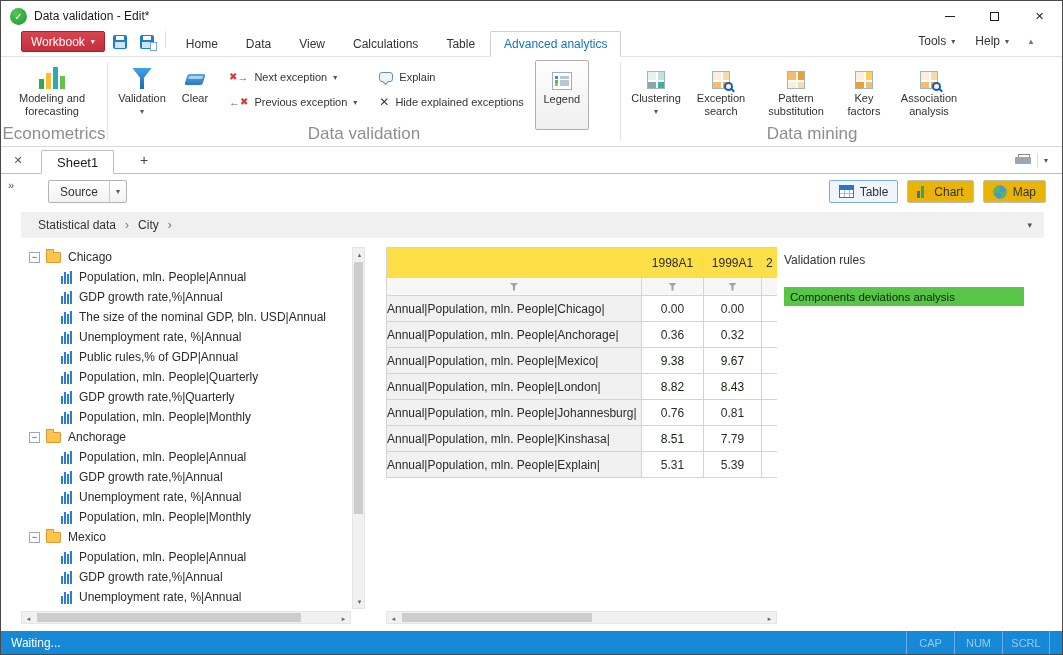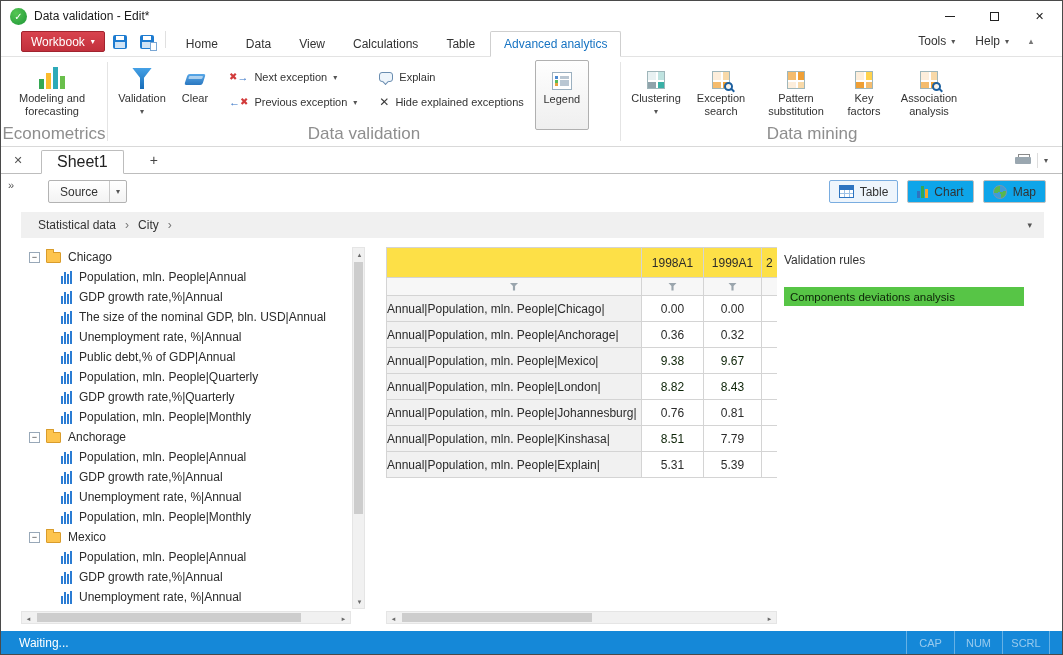--- a/index.html
+++ b/index.html
@@ -80,37 +80,37 @@
   .qicon.cluster{background:conic-gradient(#bfe3e0 25%,#39b0a6 0 50%,#8fa3ab 0 75%,#e8f1f2 0)}
   .qicon.orange1{background:conic-gradient(#f8d9a8 25%,#ef9f35 0 50%,#f4bc6e 0 75%,#fdeedb 0)}
   .qicon.orange2{background:conic-gradient(#ef9f35 25%,#f8d9a8 0 50%,#fdeedb 0 75%,#f4bc6e 0)}
   .qicon.yellow{background:conic-gradient(#ffd24d 25%,#f4bc6e 0 50%,#ef9f35 0 75%,#fdeedb 0)}
   .mag{position:absolute;right:-4px;bottom:-3px;width:9px;height:9px;border:2px solid #1c5f9e;border-radius:50%;background:rgba(255,255,255,.85);z-index:2}
   .mag::after{content:"";position:absolute;right:-4px;bottom:-2px;width:5px;height:2px;background:#1c5f9e;transform:rotate(45deg)}
 
   
   .sheet-bar{position:absolute;left:0;top:146px;right:0;height:27px;display:flex;align-items:flex-end;border-bottom:1px solid #bdbdbd;background:#fff;padding:0 8px}
   .doc-close{align-self:center;width:18px;text-align:center;color:#555;font-size:11px;margin-right:14px}
-  .sheet-tab{height:24px;padding:0 15px;display:flex;align-items:center;font-size:16px;color:#222;background:#fff;
+  .sheet-tab{height:24px;padding:0 15px;display:flex;align-items:center;font-size:13px;color:#222;background:#fff;
     border:1px solid #bdbdbd;border-bottom:1px solid #fff;margin-bottom:-1px;border-radius:2px 2px 0 0}
   .add-sheet{margin-left:20px;align-self:center;font-size:14px;color:#444;width:20px;text-align:center}
   .print-area{margin-left:auto;align-self:center;display:flex;align-items:center}
   .printer{position:relative;width:16px;height:13px;margin-right:6px}
   .printer::before{content:"";position:absolute;left:3px;top:0;width:10px;height:4px;background:#fff;border:1px solid #8a8a8a}
   .printer::after{content:"";position:absolute;left:0;top:3px;width:16px;height:7px;background:#9aa7b0;border-radius:1px}
   .print-dd{font-size:8px;color:#555;padding:3px 6px;border-left:1px solid #ddd}
 
   
   .view-toolbar{position:absolute;left:0;top:173px;right:0;height:35px;background:#fff}
   .panel-expand{position:absolute;left:7px;top:5px;color:#555;font-size:11px}
   .source-btn{position:absolute;left:47px;top:6px;height:23px;display:flex;align-items:center;border:1px solid #b3b3b3;border-radius:2px;background:linear-gradient(#fff,#f3f3f3)}
   .source-main{padding:0 11px;font-size:12px;color:#333}
   .source-dd{width:17px;height:100%;border-left:1px solid #c9c9c9;display:flex;align-items:center;justify-content:center;font-size:8px;color:#555}
   .view-btns{position:absolute;right:16px;top:6px;display:flex;gap:9px}
-  .vbtn{height:23px;display:flex;align-items:center;gap:6px;padding:0 9px;border:1px solid #bfbfbf;border-radius:2px;background:#0ea5e9;font-size:12px;color:#333}
+  .vbtn{height:23px;display:flex;align-items:center;gap:6px;padding:0 9px;border:1px solid #bfbfbf;border-radius:2px;background:#eab308;font-size:12px;color:#333}
   .vbtn.selected{border-color:#7aade0;background:#eef5fc}
   .tbl-icon{width:15px;height:13px;border:1px solid #2e74c0;background:#fff;position:relative}
   .tbl-icon::before{content:"";position:absolute;left:0;top:0;right:0;height:4px;background:#2e74c0}
   .tbl-icon::after{content:"";position:absolute;left:0;top:4px;right:0;bottom:0;
     background:repeating-linear-gradient(to right,transparent 0 4px,#9cc1e6 4px 5px),repeating-linear-gradient(to bottom,transparent 0 3px,#9cc1e6 3px 4px)}
   .chart-icon{display:flex;align-items:flex-end;gap:1px;height:13px}
   .chart-icon i{width:3px;display:block}
   .chart-icon i:nth-child(1){height:7px;background:#2e74c0}
   .chart-icon i:nth-child(2){height:12px;background:#34a853}
   .chart-icon i:nth-child(3){height:9px;background:#f4a52e}
@@ -165,21 +165,21 @@
   .cell.green{background:var(--green);color:#0d2408}
   .ffunnel{width:9px;height:8px;background:#9aa5ad;clip-path:polygon(0 0,100% 0,62% 45%,62% 100%,38% 100%,38% 45%)}
 
   
   .rules-panel{position:absolute;left:783px;top:14px;right:14px}
   .rules-title{font-size:12px;color:#333}
   .rules-list{margin-top:20px}
   .rule{width:240px;height:19px;background:var(--green);display:flex;align-items:center;padding:0 6px;font-size:11.5px;color:#0d2408;margin-bottom:4px}
 
   
-  .status{position:absolute;left:0;bottom:0;right:0;height:23px;background:var(--status-blue);color:#fff;display:flex;align-items:center;font-size:12px;padding-left:18px}
+  .status{position:absolute;left:0;bottom:0;right:0;height:23px;background:var(--status-blue);color:#fff;display:flex;align-items:center;font-size:12px;padding-left:10px}
   .indicators{margin-left:auto;display:flex;height:100%;margin-right:12px}
   .ind{width:48px;display:flex;align-items:center;justify-content:center;font-size:11px;color:rgba(255,255,255,.55);border-left:1px solid rgba(255,255,255,.35)}
   .ind:last-child{border-right:1px solid rgba(255,255,255,.35)}
 </style>
 </head>
 <body>
 
 <div class="window" style="--green: #57c546; --status-blue: #1588d8; --wb-red: #d8434e;">
 
   <div class="titlebar">
@@ -432,21 +432,21 @@
           </span>
           <span class="tlabel">Unemployment rate, %|Annual</span>
         </div>
         <div class="trow child">
           <span class="bars">
             <i></i>
             <i></i>
             <i></i>
             <i></i>
           </span>
-          <span class="tlabel">Public debt,% of GDP|Annual</span>
+          <span class="tlabel">Public rules,% of GDP|Annual</span>
         </div>
         <div class="trow child">
           <span class="bars">
             <i></i>
             <i></i>
             <i></i>
             <i></i>
           </span>
           <span class="tlabel">Population, mln. People|Quarterly</span>
         </div>

